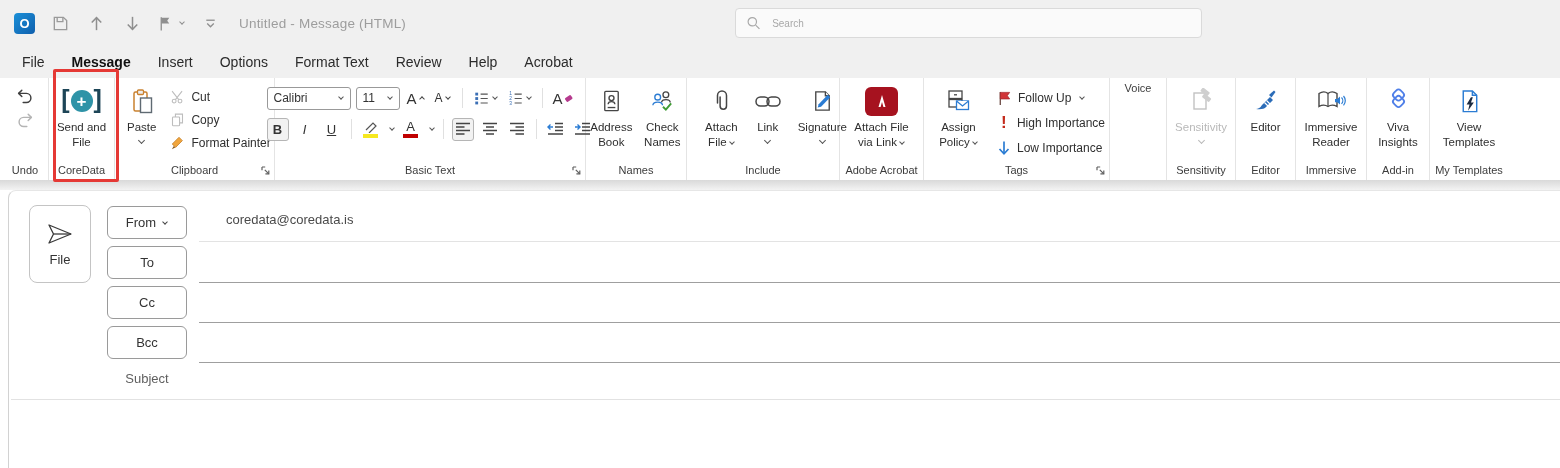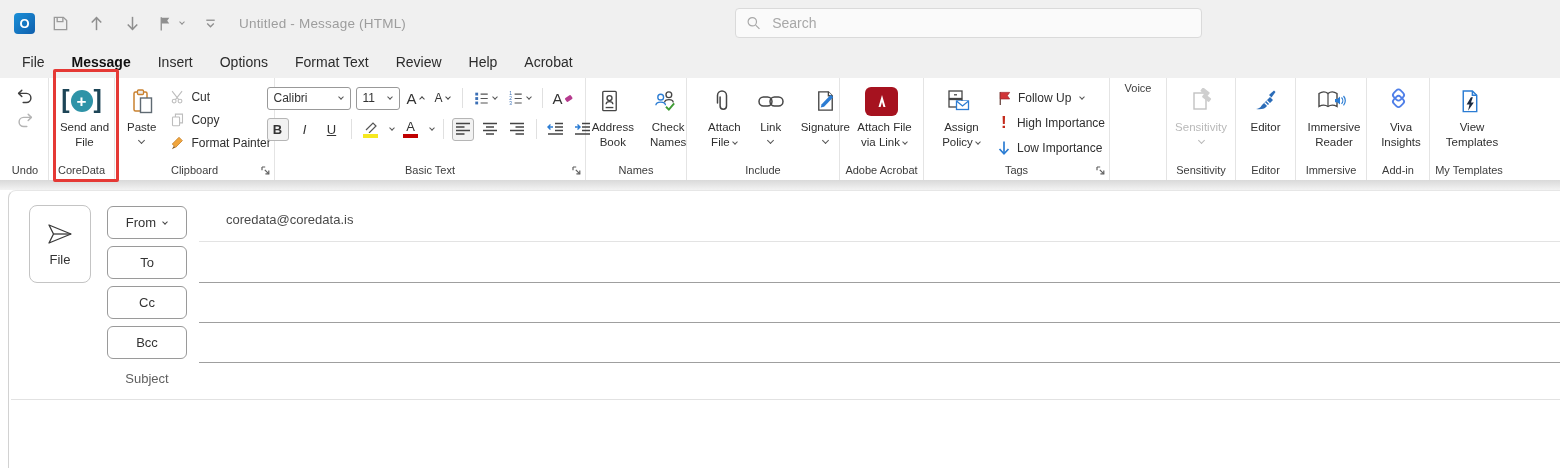--- a/index.html
+++ b/index.html
@@ -6,37 +6,37 @@
   *{box-sizing:border-box;font-family:"Liberation Sans","DejaVu Sans",sans-serif;}
   #app{position:relative;width:1560px;height:468px;background:#fff;overflow:hidden;}
 
   
   .titlebar{position:absolute;left:0;top:0;width:100%;height:46px;background:#f0f0f0;display:flex;align-items:center;}
   .olg{width:21px;height:21px;margin-left:14px;border-radius:4px;background:linear-gradient(135deg,#1b90d8,#0f5fad);color:#fff;font-size:13px;font-weight:bold;display:flex;align-items:center;justify-content:center;}
   .qat{display:flex;align-items:center;gap:14px;margin-left:14px;color:#8f8f8f;}
   .qat .ic{display:flex;align-items:center;justify-content:center;width:22px;height:22px;}
   .wtitle{margin-left:18px;font-size:13.5px;color:#9d9d9d;letter-spacing:.2px;}
   .searchbox{position:absolute;left:735px;top:8px;width:467px;height:30px;border:1px solid #dadada;border-radius:4px;background:#fafafa;display:flex;align-items:center;padding:0 10px;gap:9px;}
-  .searchbox input{border:none;outline:none;background:transparent;font-size:14px;color:#0f766e;width:100%;}
+  .searchbox input{border:none;outline:none;background:transparent;font-size:10px;color:#0f766e;width:100%;}
   .searchbox input::placeholder{color:#a8a8a8;}
 
   
   .menubar{position:absolute;left:0;top:46px;width:100%;height:32px;background:#f0f0f0;display:flex;align-items:center;gap:27px;padding-left:22px;font-size:14px;color:#2b2b2b;}
   .mtab{cursor:default;white-space:nowrap;}
   .mtab.active{font-weight:bold;color:#111;}
 
   
   .ribbon{position:absolute;left:0;top:78px;width:100%;height:102px;background:#fff;display:flex;align-items:stretch;padding-left:2px;}
   .rgroup{display:flex;flex-direction:column;border-right:1px solid #e4e4e4;position:relative;flex:0 0 auto;}
   .gcontent{flex:1;display:flex;align-items:flex-start;justify-content:center;padding-top:5px;}
   .gfoot{height:20px;display:flex;align-items:center;justify-content:center;font-size:11px;color:#3c3c3c;white-space:nowrap;padding:0 4px;}
   .launcher{position:absolute;right:3px;bottom:4px;line-height:0;cursor:default;}
   .bigbtn{display:flex;flex-direction:column;align-items:center;font-size:11.5px;color:#2f2f2f;line-height:1.28;text-align:center;padding:2px 4px;border-radius:3px;cursor:default;}
   .bicon{height:32px;display:flex;align-items:center;justify-content:center;margin-bottom:3px;}
-  .lbl{max-width:72px;padding-left:6px;}
+  .lbl{max-width:72px;}
   .chev{width:5px;height:5px;border-right:1.4px solid currentColor;border-bottom:1.4px solid currentColor;display:inline-block;transform:rotate(45deg);margin:0 1px 2px 5px;}
   .chev.solo{display:block;transform:rotate(45deg);margin:3px auto 0;}
   .chev.tiny{width:4px;height:4px;margin-left:3px;}
   .chev.up{transform:rotate(225deg);margin-bottom:-1px;}
   .disabled{color:#b9b9b9;}
 
   
   .smallrow{display:flex;align-items:center;gap:6px;height:23px;font-size:12px;color:#2f2f2f;padding:0 4px;white-space:nowrap;cursor:default;}
   .colstack{display:flex;flex-direction:column;justify-content:flex-start;}
 

